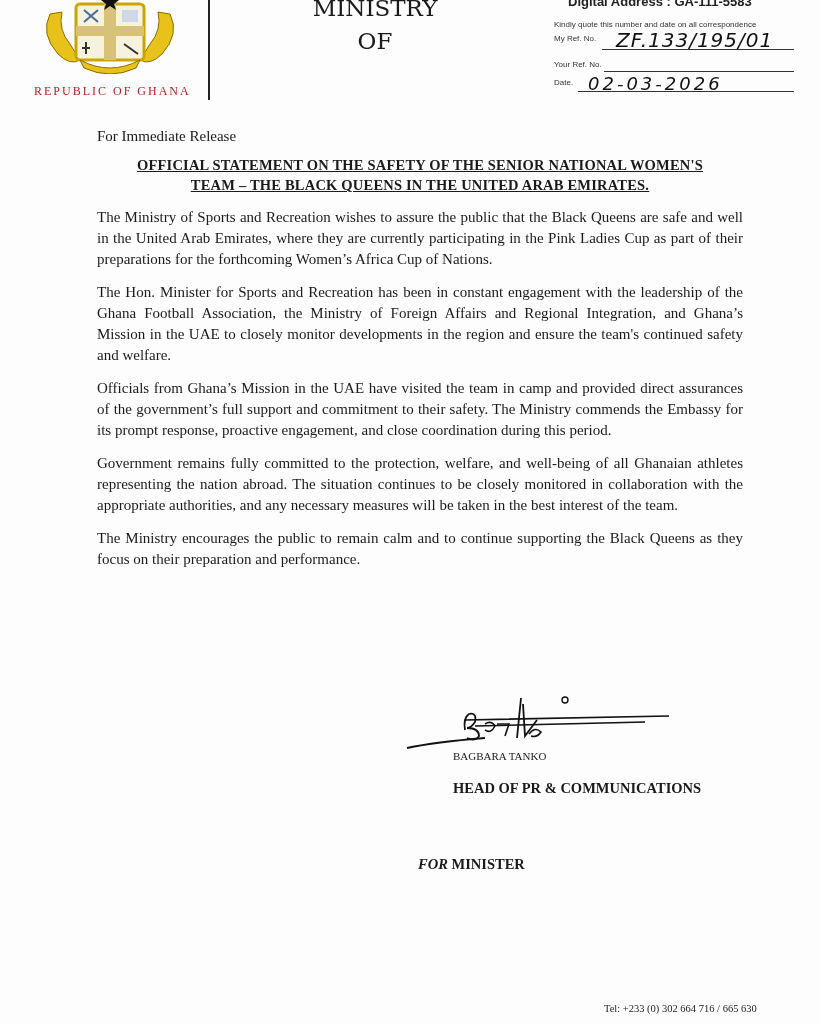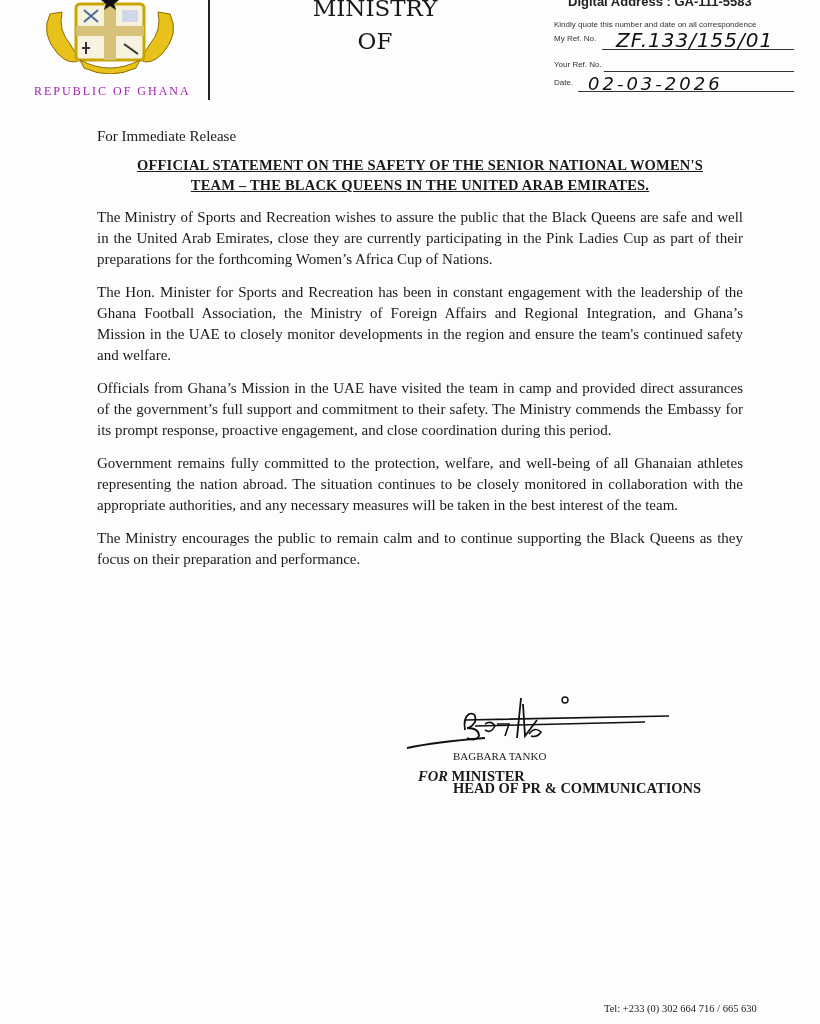--- a/index.html
+++ b/index.html
@@ -4,21 +4,21 @@
 <style>
   html, body { margin: 0; padding: 0; }
   body {
     width: 820px; height: 1024px; background: #fdfdfd; position: relative; overflow: hidden;
     font-family: "Liberation Serif", "DejaVu Serif", serif; color: #1a1a1a;
   }
   .letterhead { position: absolute; left: 0; top: 0; width: 820px; height: 110px; }
   .crest { position: absolute; left: 40px; top: -6px; width: 140px; height: 80px; }
   .republic {
     position: absolute; left: 34px; top: 84px; font-size: 12px; letter-spacing: 2px;
-    font-family: "Liberation Serif", serif; color: #a21caf;
+    font-family: "Liberation Serif", serif; color: #b91c1c;
   }
   .vline { position: absolute; left: 208px; top: 0; width: 2px; height: 100px; background: #222; }
   .ministry {
     position: absolute; left: 215px; top: -8px; width: 320px; text-align: center;
     font-family: "DejaVu Serif", serif; font-size: 23px; color: #1a1a1a; line-height: 33px;
   }
   .ministry .big { font-size: 23px; }
   .refbox { position: absolute; left: 552px; top: 0; width: 250px; font-family: "Liberation Sans", sans-serif; }
   .digital { position: absolute; left: 16px; top: -6px; font-size: 13px; font-weight: bold; color: #222; }
   .kindly { position: absolute; left: 2px; top: 20px; font-size: 8px; color: #333; white-space: nowrap; }
@@ -31,21 +31,21 @@
   .content { position: absolute; left: 97px; top: 128px; width: 646px; }
   .release { font-size: 15px; margin: 0 0 10px 0; }
   .title {
     text-align: center; font-weight: bold; font-size: 14.5px; text-decoration: underline;
     line-height: 20px; margin: 0 0 12px 0; letter-spacing: 0.2px;
   }
   .para { font-size: 15px; line-height: 21px; text-align: justify; margin: 0 0 12px 0; }
   .signature { position: absolute; left: 405px; top: 690px; width: 270px; height: 60px; }
   .signer { position: absolute; left: 453px; top: 750px; font-weight: normal; font-size: 11px; }
   .signer-title { position: absolute; left: 453px; top: 780px; font-weight: bold; font-size: 14.5px; }
-  .for-min { position: absolute; left: 418px; top: 768px; font-weight: bold; font-size: 14.5px; }
+  .for-min { position: absolute; left: 418px; top: 856px; font-weight: bold; font-size: 14.5px; }
   .for-min i { font-style: italic; }
   .tel {
     position: absolute; left: 604px; top: 1003px; font-family: Liberation Serif, serif;
     font-size: 10.5px; color: #222;
   }
 </style>
 </head>
 <body>
 
 <div class="letterhead">
@@ -67,42 +67,42 @@
   <div class="ministry">
     <div>MINISTRY</div>
     <div>OF</div>
   </div>
   <div class="refbox">
     <div class="digital">Digital Address : GA-111-5583</div>
     <div class="kindly">Kindly quote this number and date on all correspondence</div>
     <div class="refrow" style="top:34px;height:16px;">
       <span>My Ref. No.</span>
       <div class="line"></div>
-      <span class="hand">ZF.133/155/01</span>
+      <span class="hand">ZF.133/195/01</span>
     </div>
     <div class="refrow" style="top:60px;height:12px;">
       <span>Your Ref. No.</span>
       <div class="line" style="left:50px"></div>
       <span class="hand"></span>
     </div>
     <div class="refrow" style="top:78px;height:14px;">
       <span>Date.</span>
       <div class="line" style="left:24px"></div>
       <span class="hand" style="left:34px;font-size:18px;letter-spacing:3px;margin-top:20px;">02-03-2026</span>
     </div>
   </div>
 </div>
 
 <div class="content">
   <p class="release">For Immediate Release</p>
   <div class="title">
     <div>OFFICIAL STATEMENT ON THE SAFETY OF THE SENIOR NATIONAL WOMEN'S</div>
     <div>TEAM – THE BLACK QUEENS IN THE UNITED ARAB EMIRATES.</div>
   </div>
-  <p class="para">The Ministry of Sports and Recreation wishes to assure the public that the Black Queens are safe and well in the United Arab Emirates, close they are currently participating in the Pink Ladies Cup as part of their preparations for the forthcoming Women’s Africa Cup of Nations.</p>
+  <p class="para">The Ministry of Sports and Recreation wishes to assure the public that the Black Queens are safe and well in the United Arab Emirates, where they are currently participating in the Pink Ladies Cup as part of their preparations for the forthcoming Women’s Africa Cup of Nations.</p>
   <p class="para">The Hon. Minister for Sports and Recreation has been in constant engagement with the leadership of the Ghana Football Association, the Ministry of Foreign Affairs and Regional Integration, and Ghana’s Mission in the UAE to closely monitor developments in the region and ensure the team's continued safety and welfare.</p>
   <p class="para">Officials from Ghana’s Mission in the UAE have visited the team in camp and provided direct assurances of the government’s full support and commitment to their safety. The Ministry commends the Embassy for its prompt response, proactive engagement, and close coordination during this period.</p>
   <p class="para">Government remains fully committed to the protection, welfare, and well-being of all Ghanaian athletes representing the nation abroad. The situation continues to be closely monitored in collaboration with the appropriate authorities, and any necessary measures will be taken in the best interest of the team.</p>
   <p class="para">The Ministry encourages the public to remain calm and to continue supporting the Black Queens as they focus on their preparation and performance.</p>
 </div>
 
 <svg class="signature" viewBox="0 0 270 60">
   <path d="M2 58 Q30 52 80 48" stroke="#111" stroke-width="2" fill="none"></path>
   <path d="M60 40 Q58 28 64 24 Q72 22 70 32 Q66 38 62 38 Q74 38 74 46 Q70 52 62 48" stroke="#111" stroke-width="1.8" fill="none"></path>
   <path d="M80 34 Q86 30 90 36 Q86 44 80 40 M92 34 L104 34 L100 46" stroke="#111" stroke-width="1.6" fill="none"></path>

